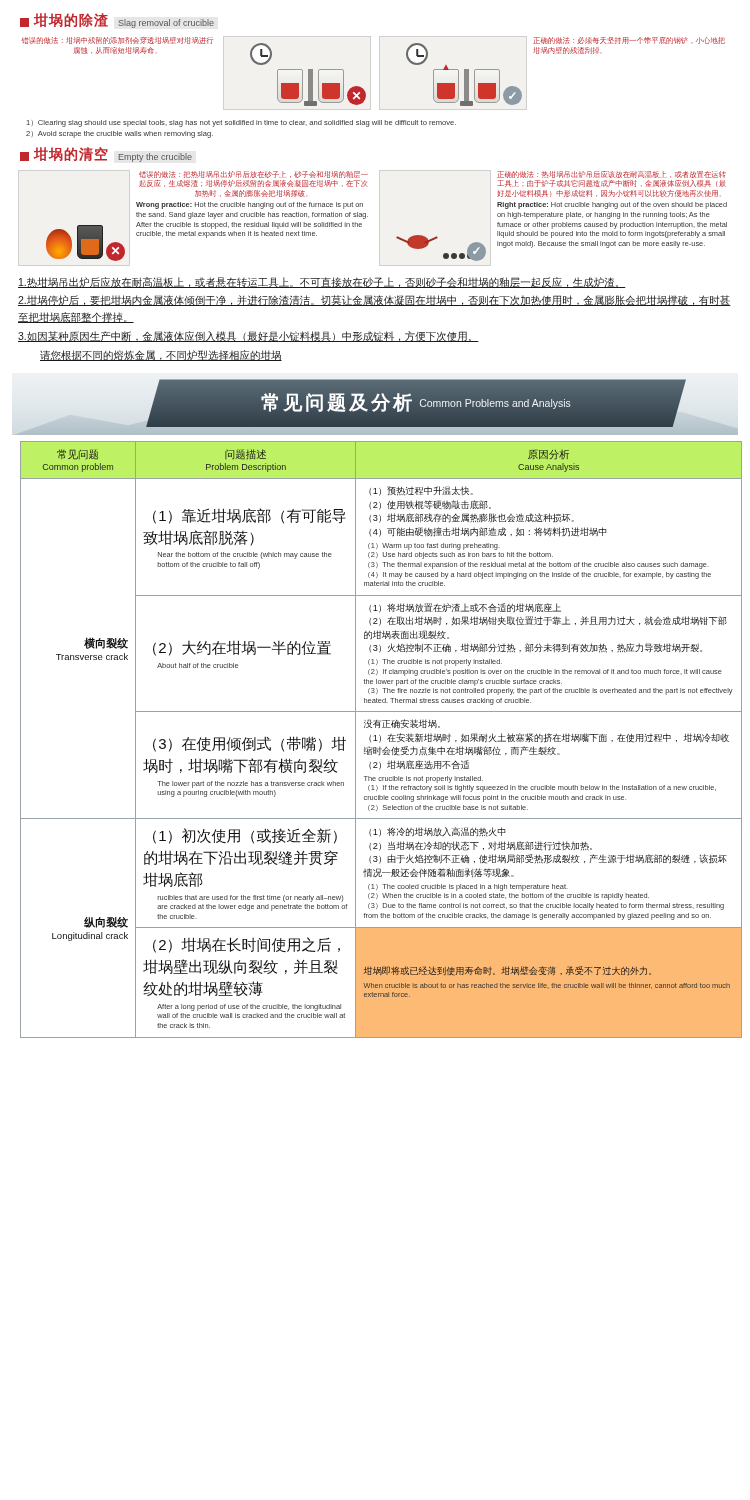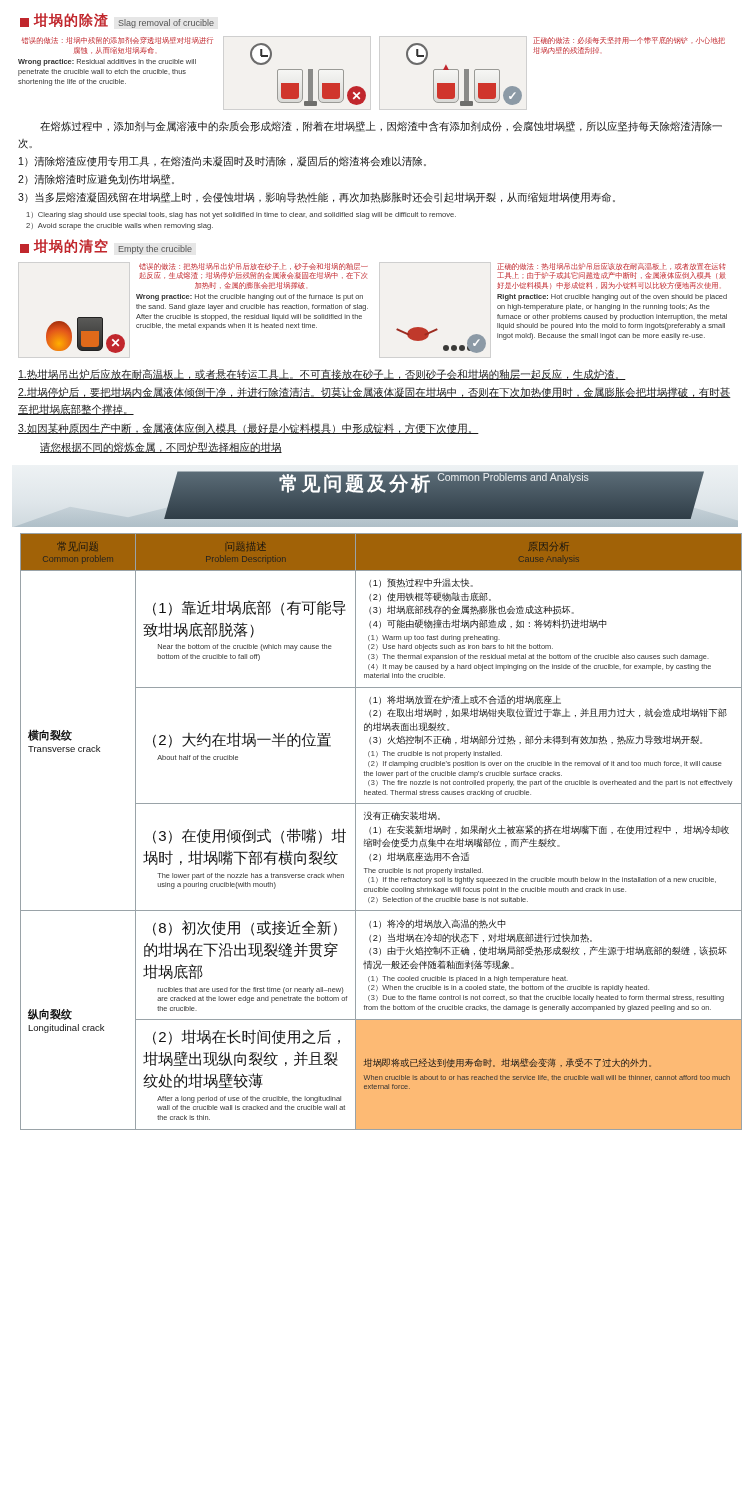--- a/index.html
+++ b/index.html
@@ -70,64 +70,60 @@
   .numlist { font-size:10.5px; line-height:1.6; margin:4px 6px 0 6px; }
   .numlist p { margin:0 0 2px 0;text-decoration:underline; }
   .numlist .sub { text-indent:22px; }
 
   
   .banner-wrap { position:relative; height:62px; margin:10px 0 6px 0; }
   .banner-bg { position:absolute; inset:0; background:linear-gradient(180deg,#eef2f4 0%,#dfe6ea 60%,#cfd9de 100%); }
   .mtn { position:absolute; left:0; bottom:0; width:100%; height:46px;
          background:linear-gradient(180deg, rgba(190,203,211,.0) 0%, rgba(150,170,182,.55) 100%);
          clip-path: polygon(0% 100%, 8% 55%, 16% 78%, 26% 38%, 36% 72%, 47% 44%, 58% 80%, 70% 50%, 82% 76%, 92% 48%, 100% 85%, 100% 100%); }
-  .banner { position:absolute; left:152px; top:6px; width:540px; height:48px;
+  .banner { position:absolute; left:134px; top:6px; width:540px; height:48px;
             background:linear-gradient(180deg,#5c6d78 0%,#2f3d47 100%);
-            display:flex; justify-content:center;
+            display:flex; align-items:center; justify-content:center;
             clip-path: polygon(2.5% 0%, 100% 0%, 97.5% 100%, 0% 100%); }
   .banner .t-cn { color:#fff; font-size:19px; font-weight:bold; letter-spacing:3px; }
   .banner .t-en { color:#eceff1; font-size:10.5px; margin-left:4px; }
 
   
   table.faq { width:722px; margin:2px 0 0 8px; border-collapse:collapse; table-layout:fixed; }
   table.faq td, table.faq th { border:1px solid #9aa3a8; vertical-align:middle; padding:6px 7px; }
-  table.faq th { background:#a16207; font-weight:normal;margin-top:16px; }
+  table.faq th { background:#bef264; font-weight:normal;margin-top:16px; }
   .th-cn { font-size:10.5px; color:#111; }
   .th-en { font-size:9px; color:#222; }
   .col1 { width:115px; text-align:center; }
   .col2 { width:220px; }
   .col3 { width:385px; }
   .cat-cn { font-size:11px; font-weight:bold; color:#111; }
   .cat-en { font-size:9.5px; color:#111; }
   .cell-cn { font-size:15px; line-height:1.45; color:#111; }
   .cell-en { font-size:7.4px; line-height:1.3; color:#333; margin-top:2px; }
-  .c-center { text-align:left; }
+  .c-center { text-align:right; }
   .cause .cell-cn { font-size:9.2px; }
   .hl { background:#fdba74; }
   .pad-l { padding-left:14px; }
 </style>
 </head>
 <body>
 
 <div class="page">
 
   <div class="sec-head">
     <span class="sec-sq"></span>
     <span class="sec-cn">坩埚的除渣</span>
     <span class="sec-en">Slag removal of crucible</span>
   </div>
 
   <div class="panels">
     <div class="panel">
       <div class="panel-text">
         <p class="hdr-wrong">错误的做法：坩埚中残留的添加剂会穿透坩埚壁对坩埚进行腐蚀，从而缩短坩埚寿命。</p>
-        <p class="en">
-          <b>Wrong practice:</b>
-          <span>Residual additives in the crucible will penetrate the crucible wall to etch the crucible, thus shortening the life of the crucible.</span>
-        </p>
       </div>
       <div class="imgbox wide">
         <div class="art">
           <div class="clock"></div>
           <div class="cruc">
               <span class="fill"></span>
             </div>
           <div class="tool"></div>
           <div class="cruc">
               <span class="fill"></span>
@@ -150,26 +146,20 @@
             </div>
         </div>
         <span class="mark v">✓</span>
       </div>
       <div class="panel-text">
         <p class="hdr-right">正确的做法：必须每天坚持用一个带平底的钢铲，小心地把坩埚内壁的残渣刮掉。</p>
       </div>
     </div>
   </div>
 
-  <div class="body-cn">
-    <p class="indent">在熔炼过程中，添加剂与金属溶液中的杂质会形成熔渣，附着在坩埚壁上，因熔渣中含有添加剂成份，会腐蚀坩埚壁，所以应坚持每天除熔渣清除一次。</p>
-    <p>1）清除熔渣应使用专用工具，在熔渣尚未凝固时及时清除，凝固后的熔渣将会难以清除。</p>
-    <p>2）清除熔渣时应避免划伤坩埚壁。</p>
-    <p>3）当多层熔渣凝固残留在坩埚壁上时，会侵蚀坩埚，影响导热性能，再次加热膨胀时还会引起坩埚开裂，从而缩短坩埚使用寿命。</p>
-  </div>
   <div class="body-en">
     <p>1）Clearing slag should use special tools, slag has not yet solidified in time to clear, and solidified slag will be difficult to remove.</p>
     <p>2）Avoid scrape the crucible walls when removing slag.</p>
   </div>
 
   <div class="sec-head">
     <span class="sec-sq"></span>
     <span class="sec-cn">坩埚的清空</span>
     <span class="sec-en">Empty the crucible</span>
   </div>
@@ -301,21 +291,21 @@
 （2）Selection of the crucible base is not suitable.</div>
       </td>
     </tr>
 
     <tr>
       <td class="col1 c-center" rowspan="2">
         <div class="cat-cn">纵向裂纹</div>
         <div class="cat-en">Longitudinal crack</div>
       </td>
       <td class="col2">
-        <div class="cell-cn">（8）初次使用（或接近全新）的坩埚在下沿出现裂缝并贯穿坩埚底部</div>
+        <div class="cell-cn">（1）初次使用（或接近全新）的坩埚在下沿出现裂缝并贯穿坩埚底部</div>
         <div class="cell-en pad-l">rucibles that are used for the first time (or nearly all–new) are cracked at the lower edge and penetrate the bottom of the crucible.</div>
       </td>
       <td class="col3 cause">
         <div class="cell-cn" style="white-space:pre-line">（1）将冷的坩埚放入高温的热火中
 （2）当坩埚在冷却的状态下，对坩埚底部进行过快加热。
 （3）由于火焰控制不正确，使坩埚局部受热形成裂纹，产生源于坩埚底部的裂缝，该损坏情况一般还会伴随着釉面剥落等现象。</div>
         <div class="cell-en" style="white-space:pre-line">（1）The cooled crucible is placed in a high temperature heat.
 （2）When the crucible is in a cooled state, the bottom of the crucible is rapidly heated.
 （3）Due to the flame control is not correct, so that the crucible locally heated to form thermal stress, resulting from the bottom of the crucible cracks, the damage is generally accompanied by glazed peeling and so on.</div>
       </td>

